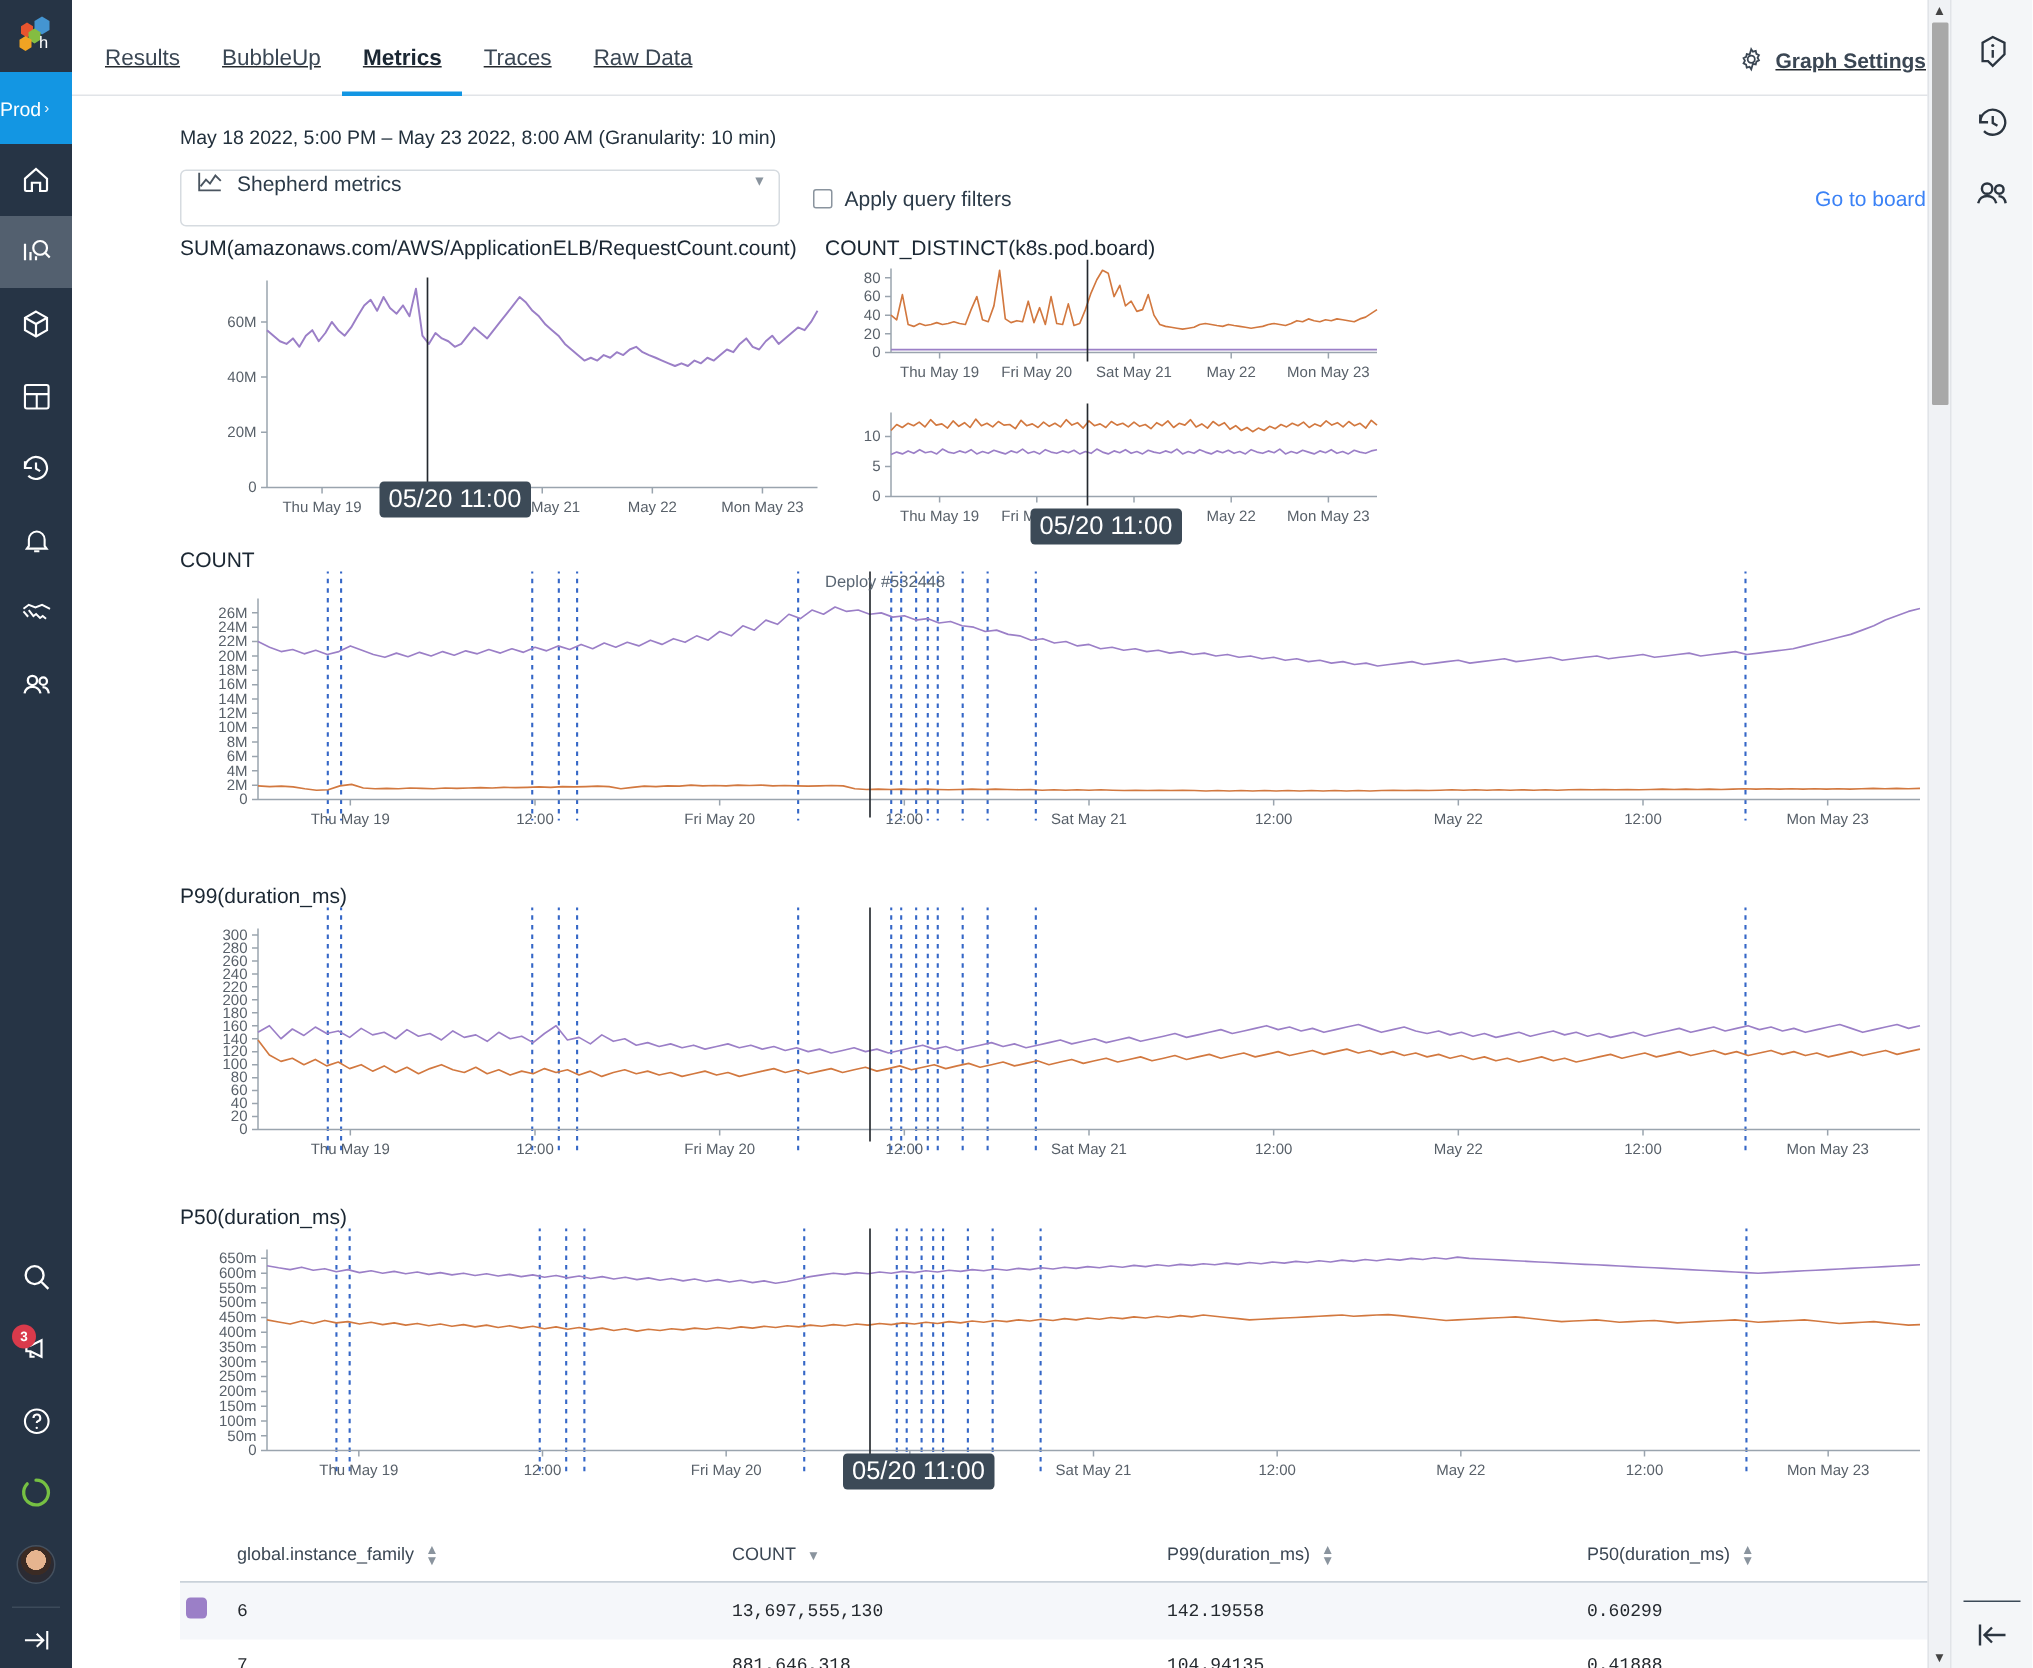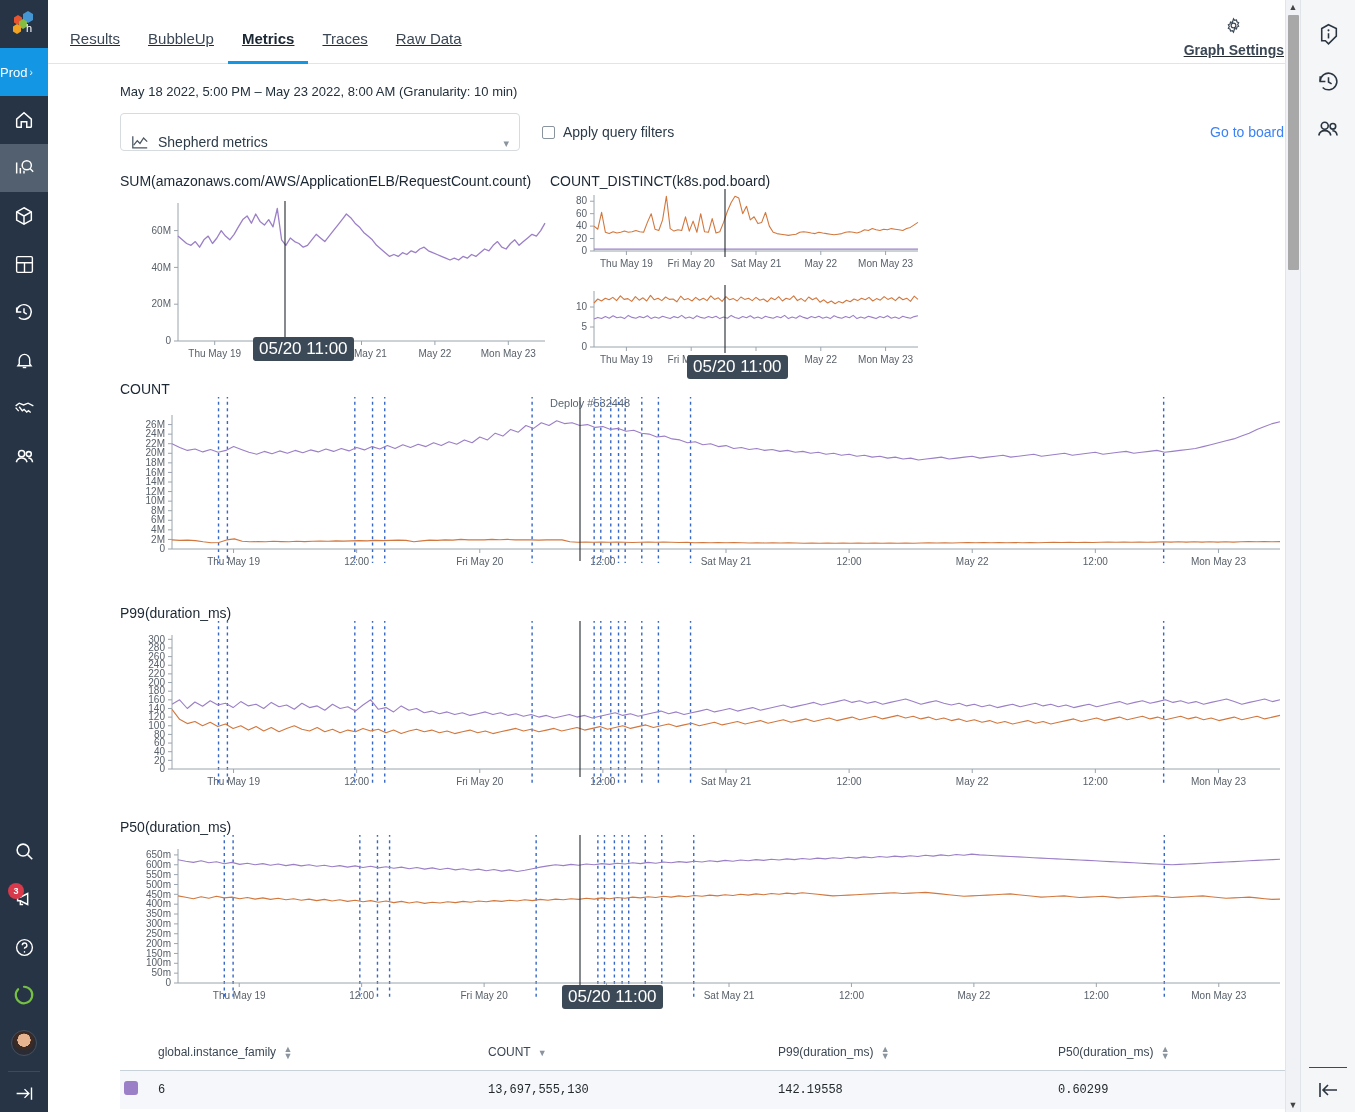--- a/index.html
+++ b/index.html
@@ -53,38 +53,38 @@
     height: 64px; border-bottom: 1px solid #e1e4e8;
     display: flex; align-items: stretch; padding: 16px 16px 0 8px; text-decoration: underline;
   }
   .tabs { display: flex; align-items: stretch; gap: 0; }
   .tab {
     display: flex; align-items: center; padding: 0 14px;
     font-size: 15px; color: #3b4754; border-bottom: 3px solid transparent;
     margin-bottom: -1px;
   }
   .tab.active { color: #1b2733; font-weight: bold; border-bottom-color: #1396e3; }
-  .tabbar-right { margin-left: auto; display: flex; align-items: center; gap: 7px; color: #3b4754; font-size: 14px; font-weight: bold; flex-direction: column;}
+  .tabbar-right { margin-left: auto; display: flex; align-items: center; gap: 7px; color: #3b4754; font-size: 14px; font-weight: bold;}
 
   .content { padding: 0 16px 0 24px; }
   .timerange { font-size: 13px; font-weight: normal; color: #22303c; padding: 20px 0 14px 48px; }
 
   .controls { display: flex; align-items: center; padding-left: 48px; }
   .select {
     width: 400px; height: 38px; border: 1px solid #d6dbe0; border-radius: 4px;
-    display: flex; align-items: flex-end; padding: 0 10px; gap: 9px;
+    display: flex; align-items: flex-start; padding: 0 10px; gap: 9px;
     font-size: 14px; color: #2c3b49; background: #fff;
   }
   .select .chev { margin-left: auto; color: #8a949e; font-size: 11px; }
   .checkline { display: flex; align-items: center; gap: 8px; margin-left: 22px; font-size: 14px; color: #2c3b49; }
   .cbox { width: 13px; height: 13px; border: 1px solid #8a949e; border-radius: 2px; background: #fff; }
   .link { margin-left: auto; color: #3b82f6; font-size: 14px; }
 
   
-  .charts { position: relative; padding-left: 48px; margin-top: 22px; }
+  .charts { position: relative; padding-left: 48px; margin-top: 6px; }
   .chart-title { font-size: 14px; color: #1b2733; white-space: nowrap; }
   .axlabel { font-size: 10px; fill: #586069; }
   .tick { stroke: #9aa4ae; stroke-width: 1; }
   .axis { stroke: #9aa4ae; stroke-width: 1; }
   .marker { stroke: #2b5fc4; stroke-width: 1.4; stroke-dasharray: 3 3.4; opacity: .95; }
   .crosshair { stroke: #24292e; stroke-width: 1.1; }
   .deploy-label { font-size: 11px; fill: #5a6673; }
   .tip {
     position: absolute; background: #3c4a57; color: #fff;
     font-size: 17px; padding: 2px 6px; border-radius: 3px; white-space: nowrap;

